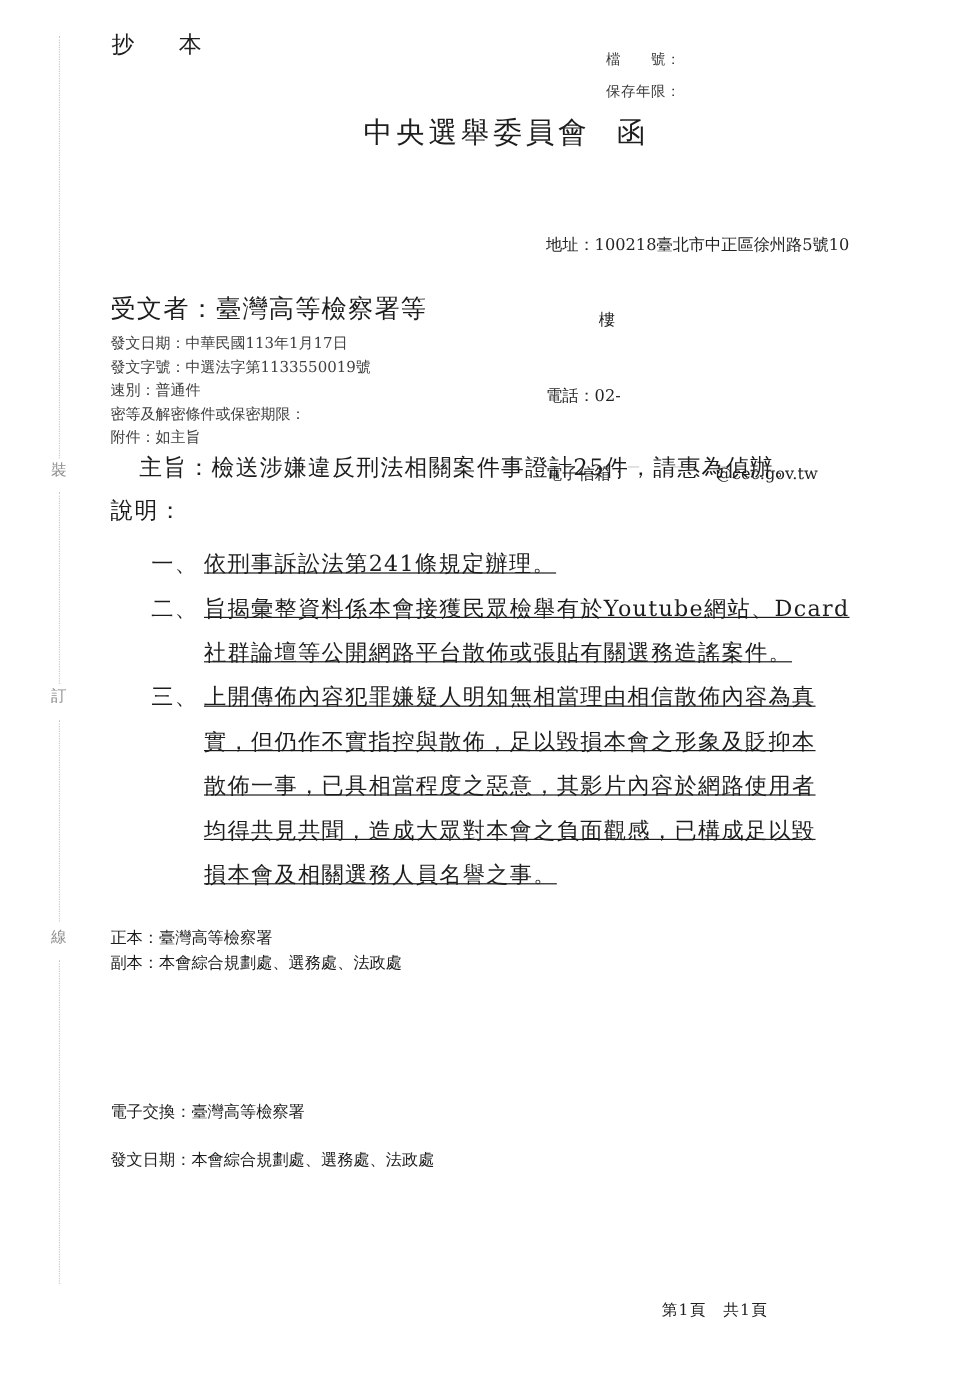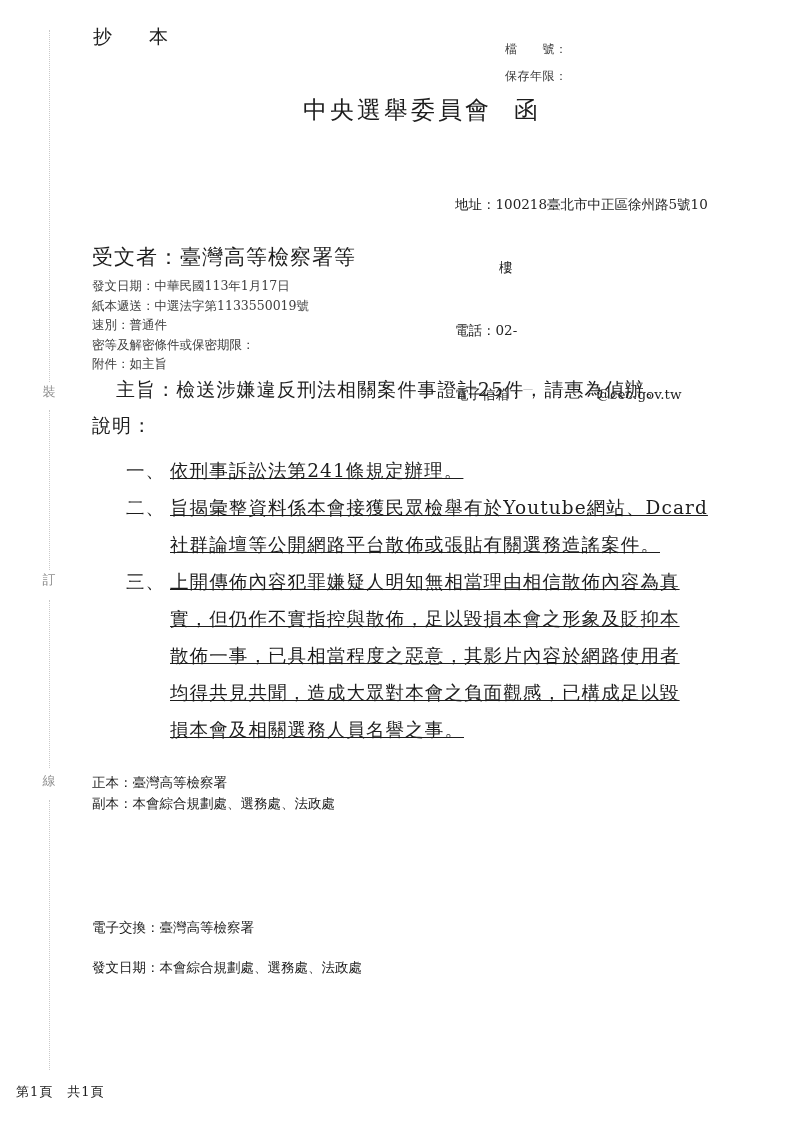--- a/index.html
+++ b/index.html
@@ -174,24 +174,24 @@
   #delivery {
     left: 92px;
     top: 907px;
     font-size: 13.5px;
     line-height: 40px;
   }
   #delivery .row { white-space: pre; }
 
   
   #footer {
-    left: 16px;
+    left: 4px;
     top: 1083px;
     width: 636px;
-    text-align: left;
+    text-align: right;
     font-size: 13px;
     letter-spacing: 1px;
   }
 </style>
 </head>
 <body>
 
 <div id="page">
 
   <div class="bind-line seg1"></div>
@@ -212,21 +212,21 @@
 
   <div class="abs cjk" id="address-block">
     <div class="row"><span>地址：</span><span>100218臺北市中正區徐州路5號10</span></div>
     <div class="row cont"><span>樓</span></div>
     <div class="row"><span>電話：</span><span>02-</span></div>
     <div class="row"><span>電子信箱：</span><span class="redact">￣  ￣  ￣</span><span>@cec.gov.tw</span></div>
   </div>
 
   <div class="abs cjk" id="recipient"><span>受文者：</span><span>臺灣高等檢察署等</span></div>
 
-  <div class="abs cjk" id="meta-block"><div class="row"><span>發文日期：</span><span>中華民國113年1月17日</span></div><div class="row"><span>紙本遞送：</span><span>中選法字第1133550019號</span></div><div class="row"><span>速別：</span><span>普通件</span></div><div class="row"><span>密等及解密條件或保密期限：</span><span></span></div><div class="row"><span>附件：</span><span>如主旨</span></div></div>
+  <div class="abs cjk" id="meta-block"><div class="row"><span>發文日期：</span><span>中華民國113年1月17日</span></div><div class="row"><span>發文字號：</span><span>中選法字第1133550019號</span></div><div class="row"><span>速別：</span><span>普通件</span></div><div class="row"><span>密等及解密條件或保密期限：</span><span></span></div><div class="row"><span>附件：</span><span>如主旨</span></div></div>
 
   <div class="abs cjk" id="subject"><span>主旨：</span><span>檢送涉嫌違反刑法相關案件事證計25件，請惠為偵辦。</span></div>
 
   <div class="abs cjk" id="explain-label">說明：</div>
 
   <div class="cjk" id="items">
       <div class="item">
         <div class="item-num">一、</div>
         <div class="item-text">
           <span>依刑事訴訟法第241條規定辦理。</span>

